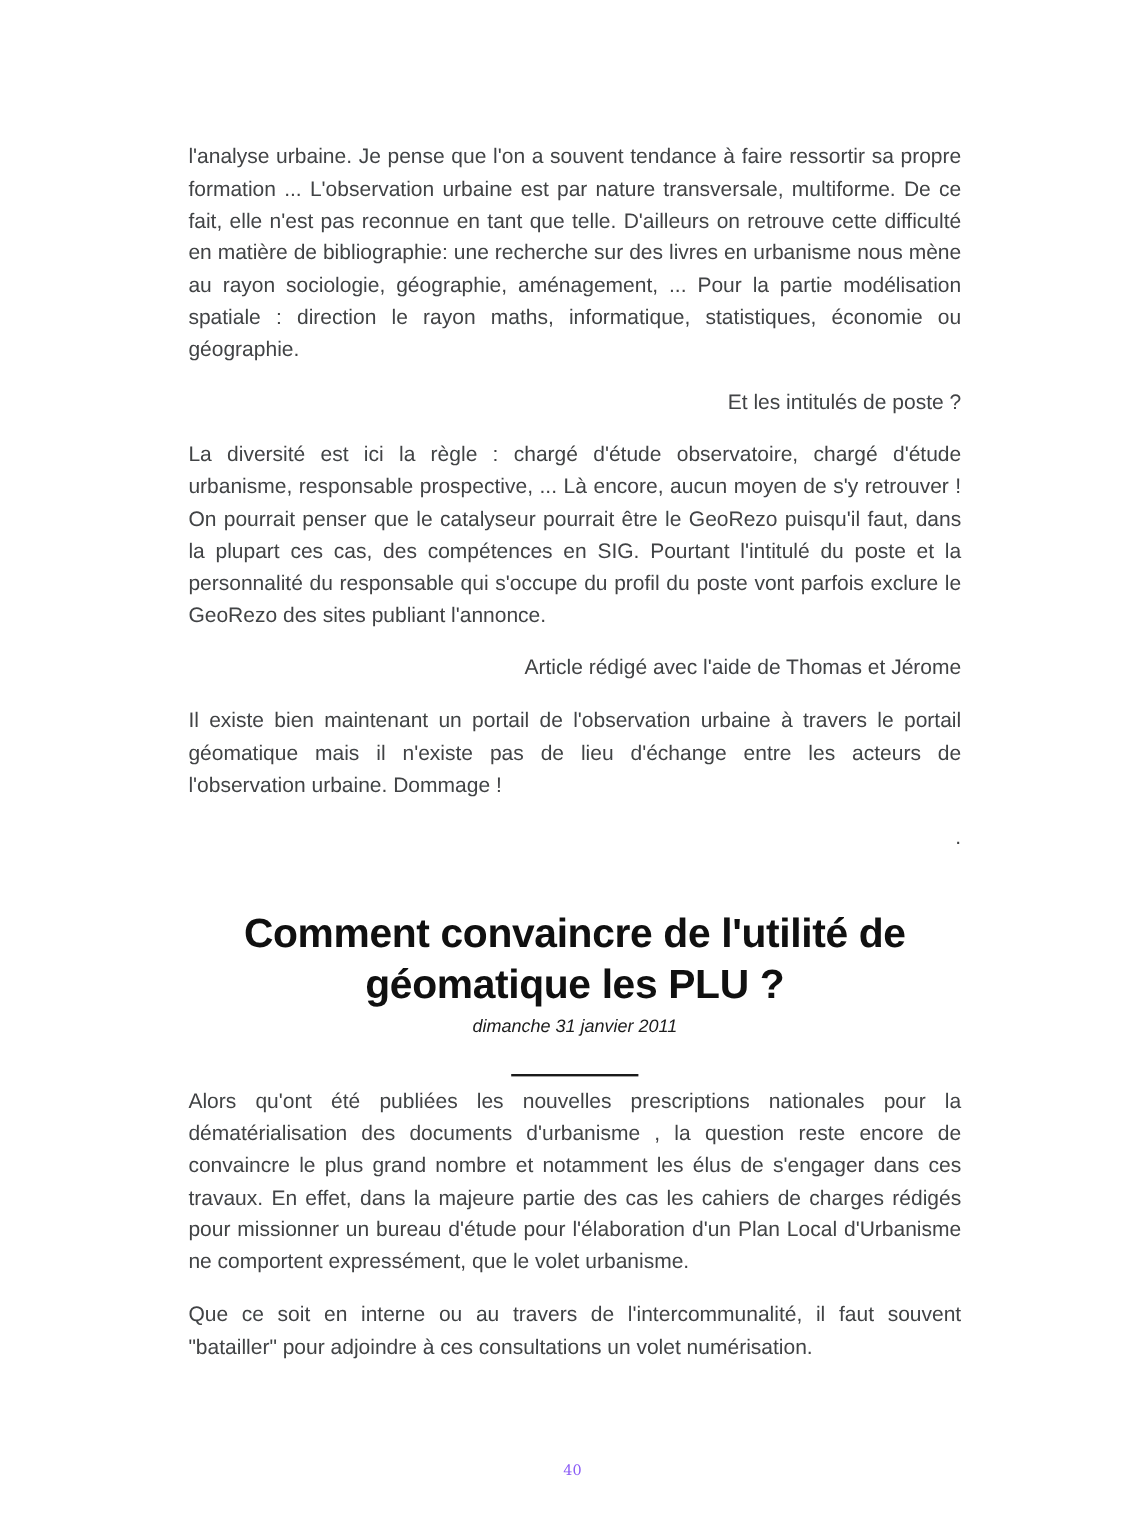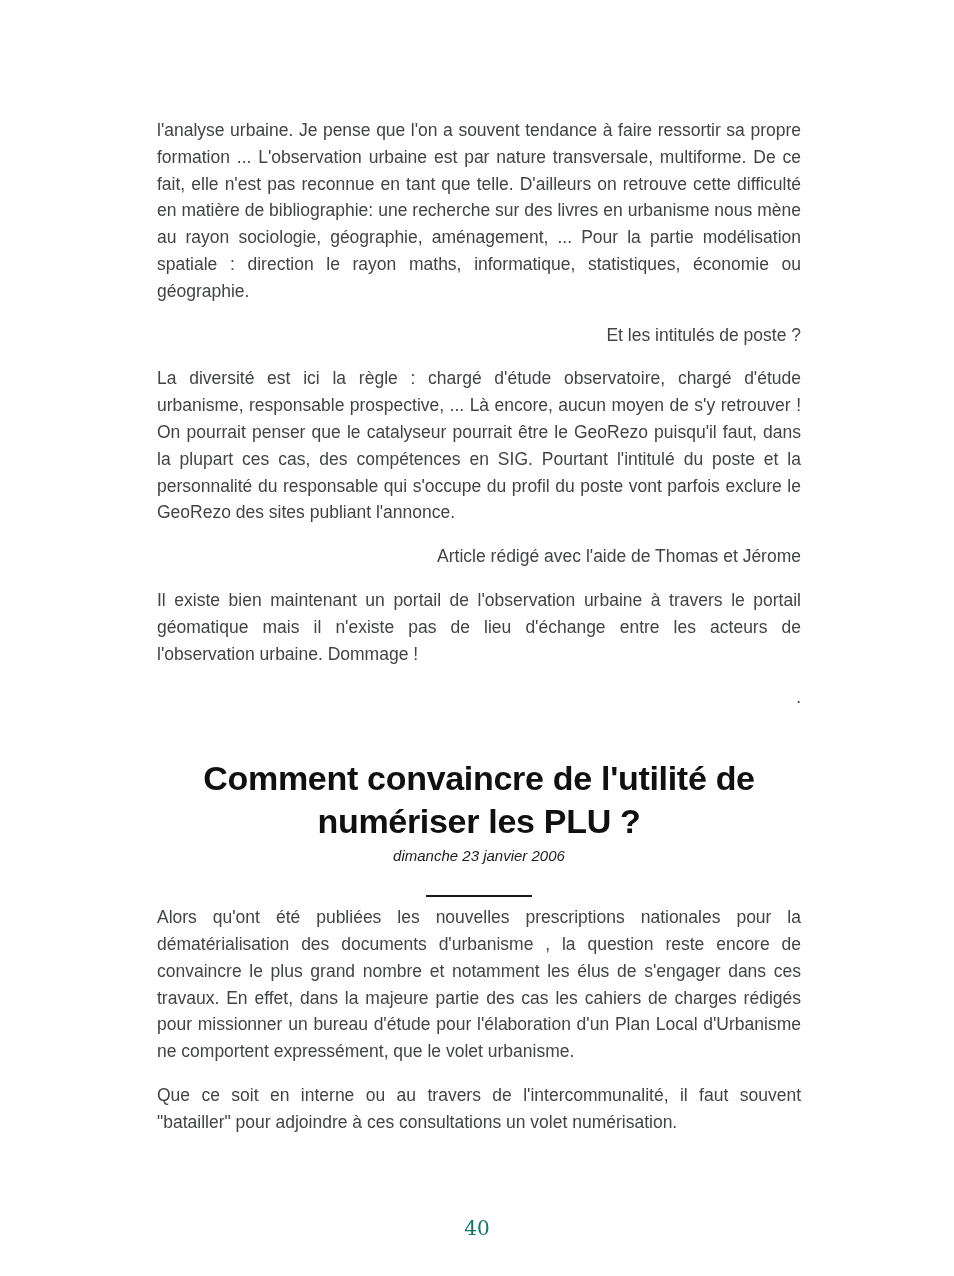--- a/index.html
+++ b/index.html
@@ -64,22 +64,22 @@
   }
   .page-footer {
     position: absolute;
     left: 0;
     top: 1216px;
     width: 954px;
     text-align: center;
   }
   .page-number {
     font-family: "DejaVu Serif", "Liberation Serif", serif;
-    font-size: 20px;
-    color: #0f766e;
+    font-size: 12px;
+    color: #8b5cf6;
   }
 </style>
 </head>
 <body>
 
 <div class="page">
 
   <main class="content">
 
     <p class="body-par">l'analyse urbaine. Je pense que l'on a souvent tendance à faire ressortir sa propre formation ... L'observation urbaine est par nature transversale, multiforme. De ce fait, elle n'est pas reconnue en tant que telle. D'ailleurs on retrouve cette difficulté en matière de bibliographie: une recherche sur des livres en urbanisme nous mène au rayon sociologie, géographie, aménagement, ... Pour la partie modélisation spatiale : direction le rayon maths, informatique, statistiques, économie ou géographie.</p>
@@ -90,23 +90,23 @@
 
     <p class="body-par no-justify">Article rédigé avec l'aide de Thomas et Jérome</p>
 
     <p class="body-par">Il existe bien maintenant un portail de l'observation urbaine à travers le portail géomatique  mais il n'existe pas de lieu d'échange entre les acteurs de l'observation urbaine. Dommage !</p>
 
     <p class="body-par no-justify">.</p>
 
     <header class="article-header">
       <h1 class="article-title">
         <span class="title-line">Comment convaincre de l'utilité de</span>
-        <span class="title-line">numériser les PLU ?</span>
+        <span class="title-line">géomatique les PLU ?</span>
       </h1>
-      <div class="article-date">dimanche 23 janvier 2006</div>
+      <div class="article-date">dimanche 31 janvier 2011</div>
     </header>
 
     <hr class="section-divider">
 
     <p class="body-par">Alors qu'ont été publiées les nouvelles prescriptions nationales pour la dématérialisation des documents d'urbanisme , la question reste encore de convaincre le plus grand nombre et notamment les élus de s'engager dans ces travaux. En effet, dans la majeure partie des cas les cahiers de charges rédigés pour missionner un bureau d'étude pour l'élaboration d'un Plan Local d'Urbanisme ne comportent expressément, que le volet urbanisme.</p>
 
     <p class="body-par">Que ce soit en interne ou au travers de l'intercommunalité, il faut souvent "batailler" pour adjoindre à ces consultations un volet numérisation.</p>
 
   </main>
 

